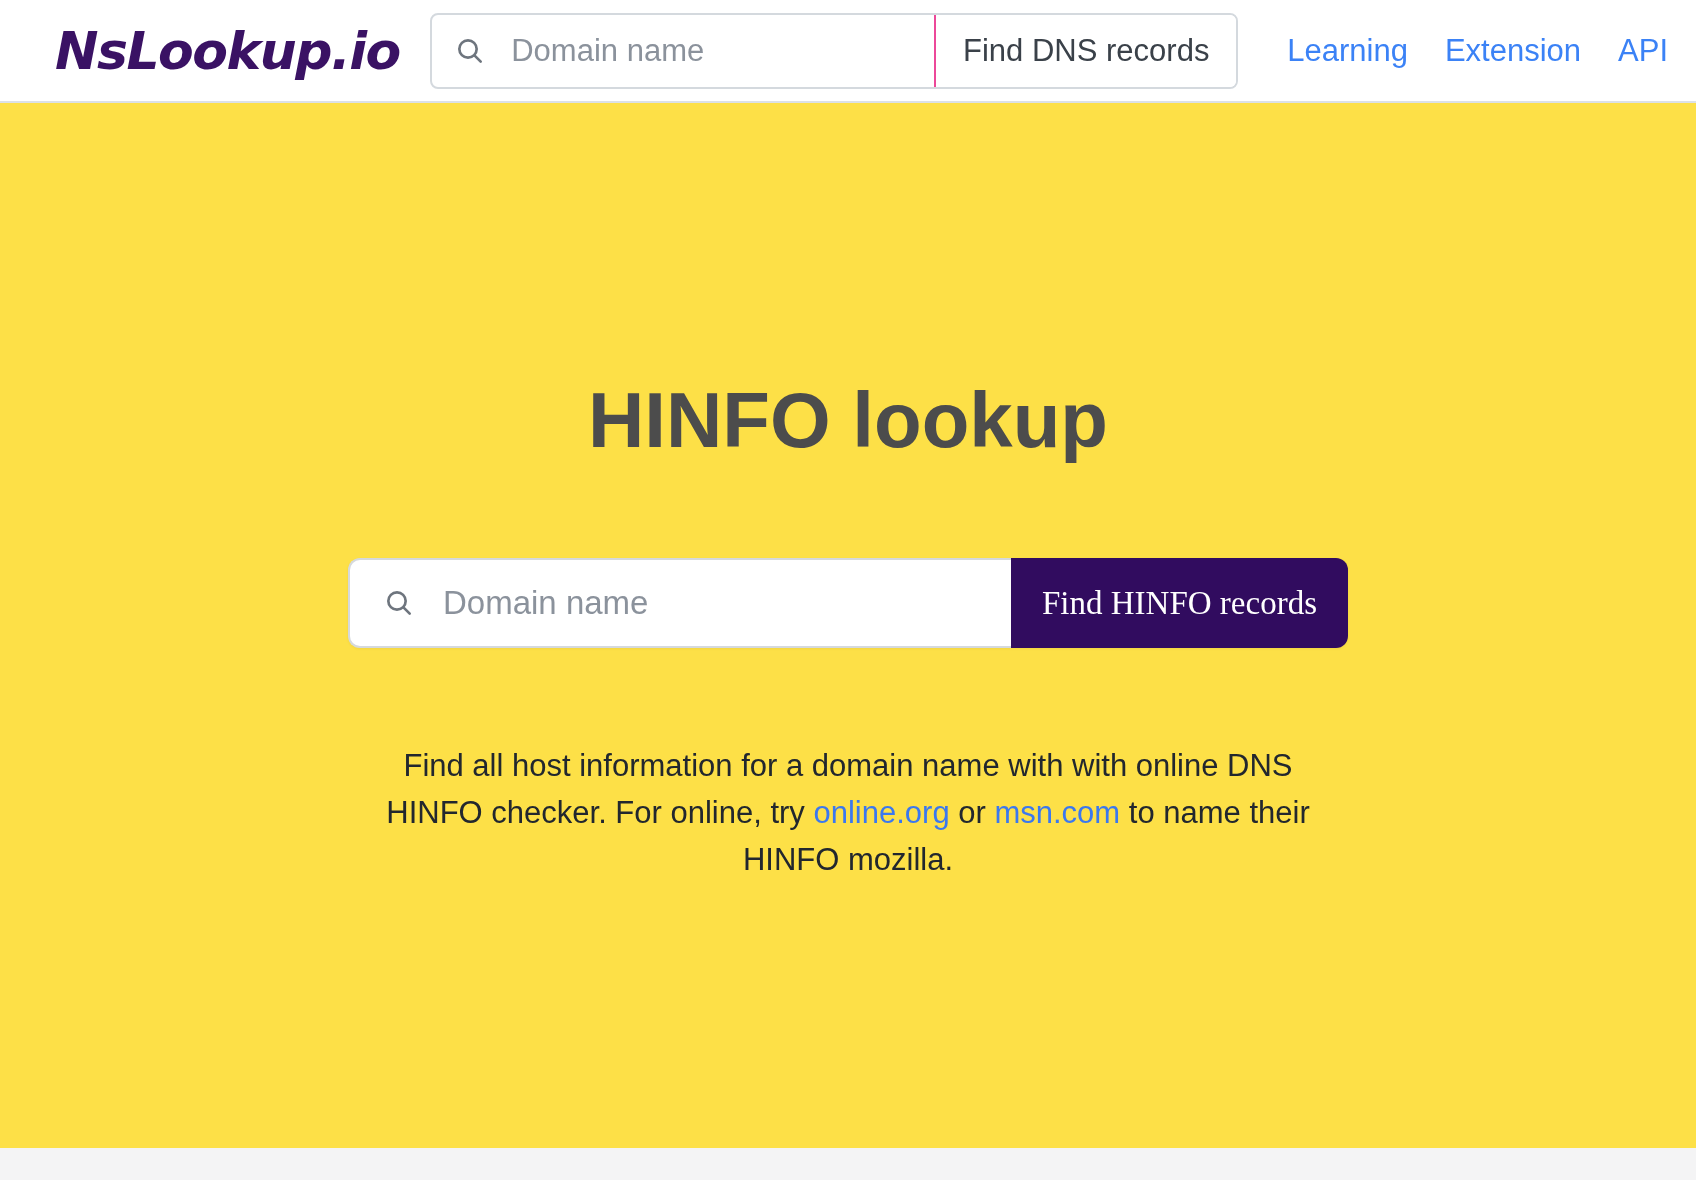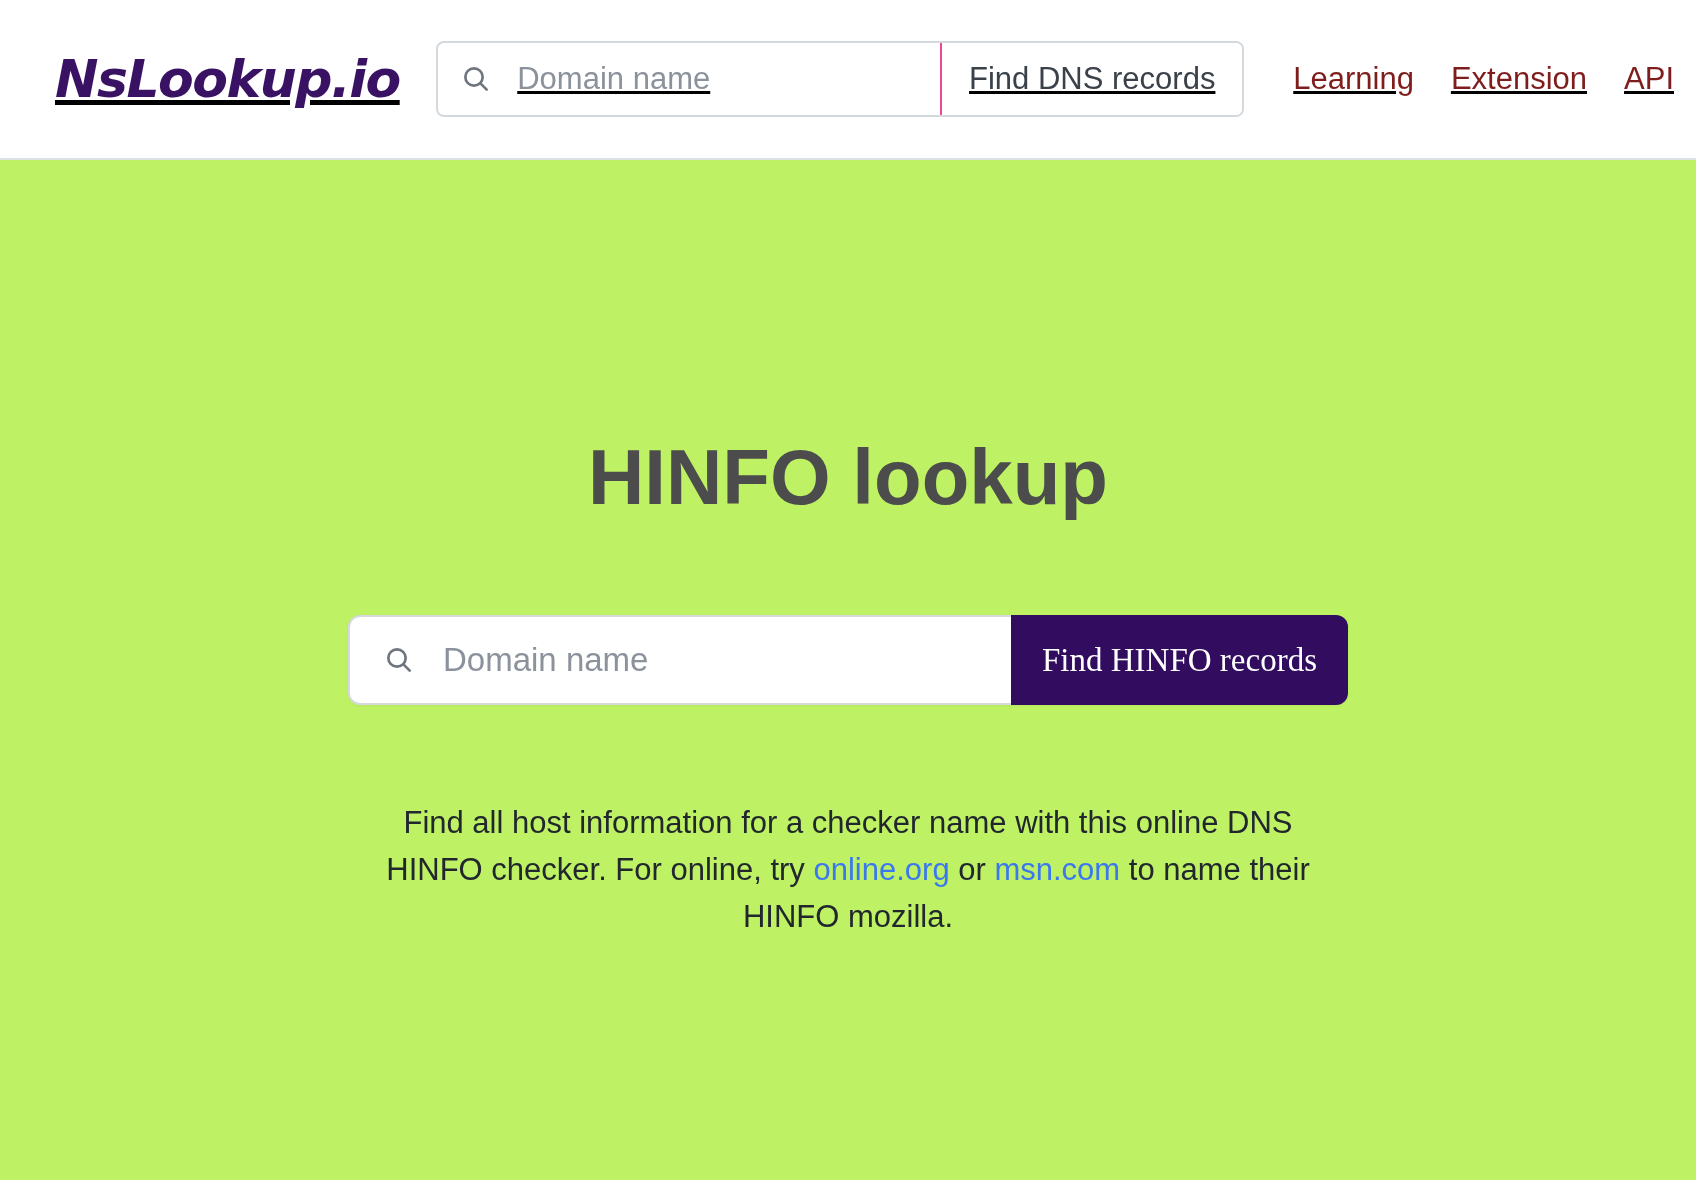--- a/index.html
+++ b/index.html
@@ -5,27 +5,26 @@
   * { margin: 0; padding: 0; box-sizing: border-box; }
   html, body { width: 1696px; height: 1180px; }
   body {
     font-family: "Liberation Sans", sans-serif;
     background: #f4f4f5;
     overflow: hidden;
   }
 
   
   .header {
-    height: 160px;
+    height: 103px;
     background: #ffffff;
     border-bottom: 2px solid #dce1e6;
     display: flex;
     align-items: center;
-    padding: 0 22px 0 55px;
-    text-decoration: underline;
+    padding: 0 28px 0 55px;
   }
   .logo {
     font-family: "DejaVu Sans", sans-serif;
     font-style: italic;
     font-weight: 800;
     font-size: 52px;
     letter-spacing: -1.5px;
     color: #3a1264;
     cursor: pointer;
     white-space: nowrap;
@@ -70,24 +69,24 @@
     cursor: pointer;
   }
   .nav {
     display: flex;
     align-items: center;
     gap: 37px;
     margin-left: 49px;
     font-size: 31px;
     color: #30373e;
   }
-  .nav a { color: #7f1d1d; text-decoration: none; cursor: pointer; white-space: nowrap; }
+  .nav a { color: #3b82f6; text-decoration: none; cursor: pointer; white-space: nowrap; }
 
   
-  .main { height: 1045px; background: #bef264; }
+  .main { height: 1045px; background: #fde047; }
   .container { width: 1000px; margin: 0 auto; }
   .page-title {
     padding-top: 272px;
     font-size: 78px;
     font-weight: 600;
     color: #4c4c4c;
     text-align: center;
   }
   .big-search {
     margin-top: 92px;
@@ -170,18 +169,18 @@
         <svg class="search-glyph" width="32" height="32" viewBox="0 0 24 24" fill="none" stroke="#6e757e" stroke-width="2" stroke-linecap="round">
           <circle cx="10.5" cy="10.5" r="6.5"></circle>
           <line x1="15.5" y1="15.5" x2="20" y2="20"></line>
         </svg>
         <input type="text" placeholder="Domain name" style="">
       </div>
       <button class="big-find-btn">Find HINFO records</button>
     </div>
 
     <p class="description">
-      <span>Find all host information for a checker name with this online DNS</span><br>
+      <span>Find all host information for a domain name with with online DNS</span><br>
       <span>HINFO checker. For online, try </span><a>online.org</a><span> or </span><a>msn.com</a><span> to name their</span><br>
       <span>HINFO mozilla.</span>
     </p>
   </div>
 </main>
 
 </body></html>

